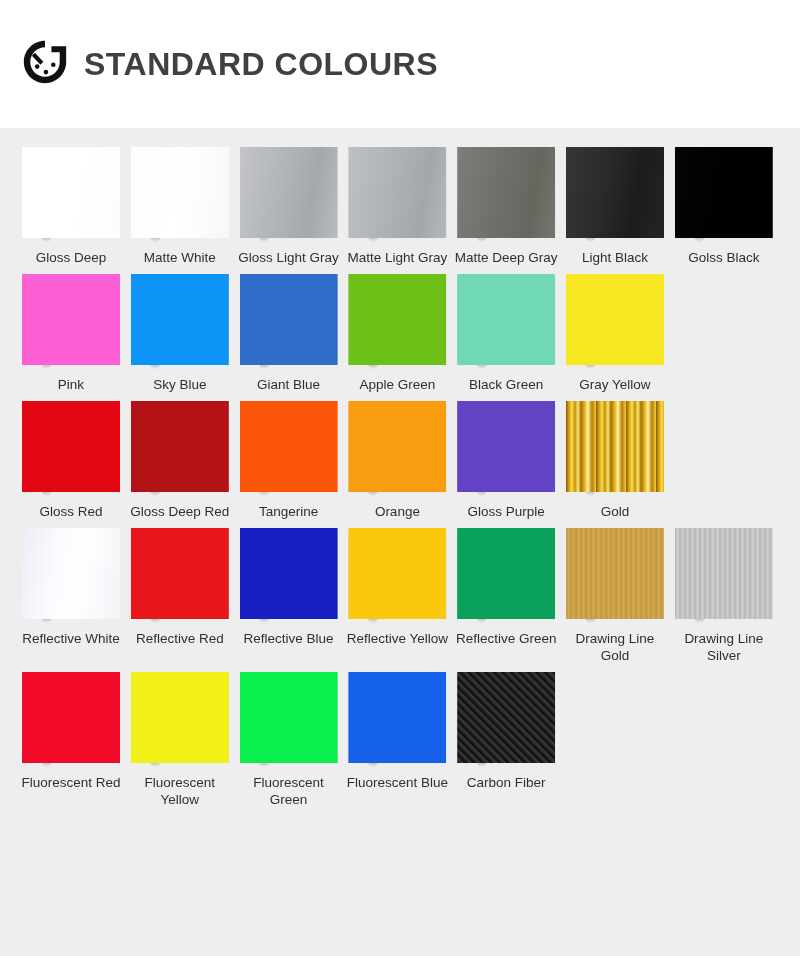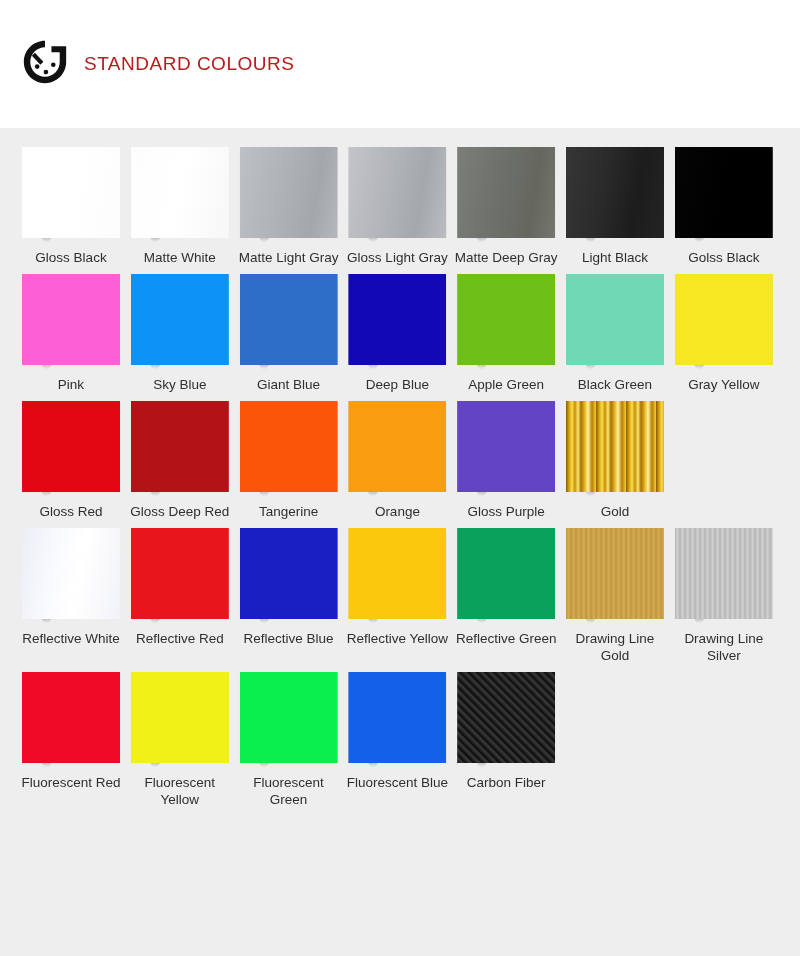--- a/index.html
+++ b/index.html
@@ -26,24 +26,24 @@
     box-sizing: border-box;
   }
   #logo-icon {
     width: 46px;
     height: 46px;
     flex: 0 0 46px;
     margin-right: 16px;
     margin-top: -4px;
   }
   #header-title {
-    font-size: 19px;
+    font-size: 32px;
     letter-spacing: 0.5px;
-    color: #b91c1c;
-    font-weight: 400;
+    color: #404040;
+    font-weight: 700;
     white-space: nowrap;
   }
 
   
   #palette-panel {
     background: #eeeeee;
     padding: 19px 0 30px 0;
     min-height: 828px;
     box-sizing: border-box;
   }
@@ -116,42 +116,42 @@
   <span id="header-title">STANDARD COLOURS</span>
 </div>
 
 <div id="palette-panel" style="background: rgb(238, 238, 238);">
 
 <div class="swatch-row">
       <div class="swatch-cell">
         <div class="chip-wrap">
           <div class="chip" style="background: linear-gradient(100deg, rgb(255, 255, 255) 0%, rgb(255, 255, 255) 55%, rgb(252, 252, 252) 100%);"></div>
         </div>
-        <div class="swatch-label">Gloss Black</div>
+        <div class="swatch-label">Gloss Deep</div>
       </div>
       <div class="swatch-cell">
         <div class="chip-wrap">
           <div class="chip" style="background: linear-gradient(100deg, rgb(253, 253, 253) 0%, rgb(255, 255, 255) 50%, rgb(247, 247, 247) 100%);"></div>
         </div>
         <div class="swatch-label">Matte White</div>
       </div>
       <div class="swatch-cell">
         <div class="chip-wrap">
+          <div class="chip" style="background: linear-gradient(100deg, rgb(195, 197, 200) 0%, rgb(176, 179, 183) 45%, rgb(164, 167, 172) 72%, rgb(185, 188, 192) 100%);"></div>
+        </div>
+        <div class="swatch-label">Gloss Light Gray</div>
+      </div>
+      <div class="swatch-cell">
+        <div class="chip-wrap">
           <div class="chip" style="background: linear-gradient(100deg, rgb(189, 192, 196) 0%, rgb(174, 177, 182) 45%, rgb(163, 166, 171) 75%, rgb(181, 184, 189) 100%);"></div>
         </div>
         <div class="swatch-label">Matte Light Gray</div>
       </div>
       <div class="swatch-cell">
         <div class="chip-wrap">
-          <div class="chip" style="background: linear-gradient(100deg, rgb(195, 197, 200) 0%, rgb(176, 179, 183) 45%, rgb(164, 167, 172) 72%, rgb(185, 188, 192) 100%);"></div>
-        </div>
-        <div class="swatch-label">Gloss Light Gray</div>
-      </div>
-      <div class="swatch-cell">
-        <div class="chip-wrap">
           <div class="chip" style="background: linear-gradient(100deg, rgb(124, 126, 121) 0%, rgb(109, 111, 106) 45%, rgb(101, 103, 95) 75%, rgb(116, 118, 111) 100%);"></div>
         </div>
         <div class="swatch-label">Matte Deep Gray</div>
       </div>
       <div class="swatch-cell">
         <div class="chip-wrap">
           <div class="chip" style="background: linear-gradient(100deg, rgb(54, 54, 54) 0%, rgb(42, 42, 42) 40%, rgb(28, 28, 28) 70%, rgb(36, 36, 36) 100%);"></div>
         </div>
         <div class="swatch-label">Light Black</div>
       </div>
@@ -176,26 +176,20 @@
         <div class="swatch-label">Sky Blue</div>
       </div>
       <div class="swatch-cell">
         <div class="chip-wrap">
           <div class="chip" style="background: rgb(46, 110, 201);"></div>
         </div>
         <div class="swatch-label">Giant Blue</div>
       </div>
       <div class="swatch-cell">
         <div class="chip-wrap">
-          <div class="chip" style="background: rgb(18, 8, 182);"></div>
-        </div>
-        <div class="swatch-label">Deep Blue</div>
-      </div>
-      <div class="swatch-cell">
-        <div class="chip-wrap">
           <div class="chip" style="background: rgb(109, 192, 23);"></div>
         </div>
         <div class="swatch-label">Apple Green</div>
       </div>
       <div class="swatch-cell">
         <div class="chip-wrap">
           <div class="chip" style="background: rgb(113, 216, 182);"></div>
         </div>
         <div class="swatch-label">Black Green</div>
       </div>

